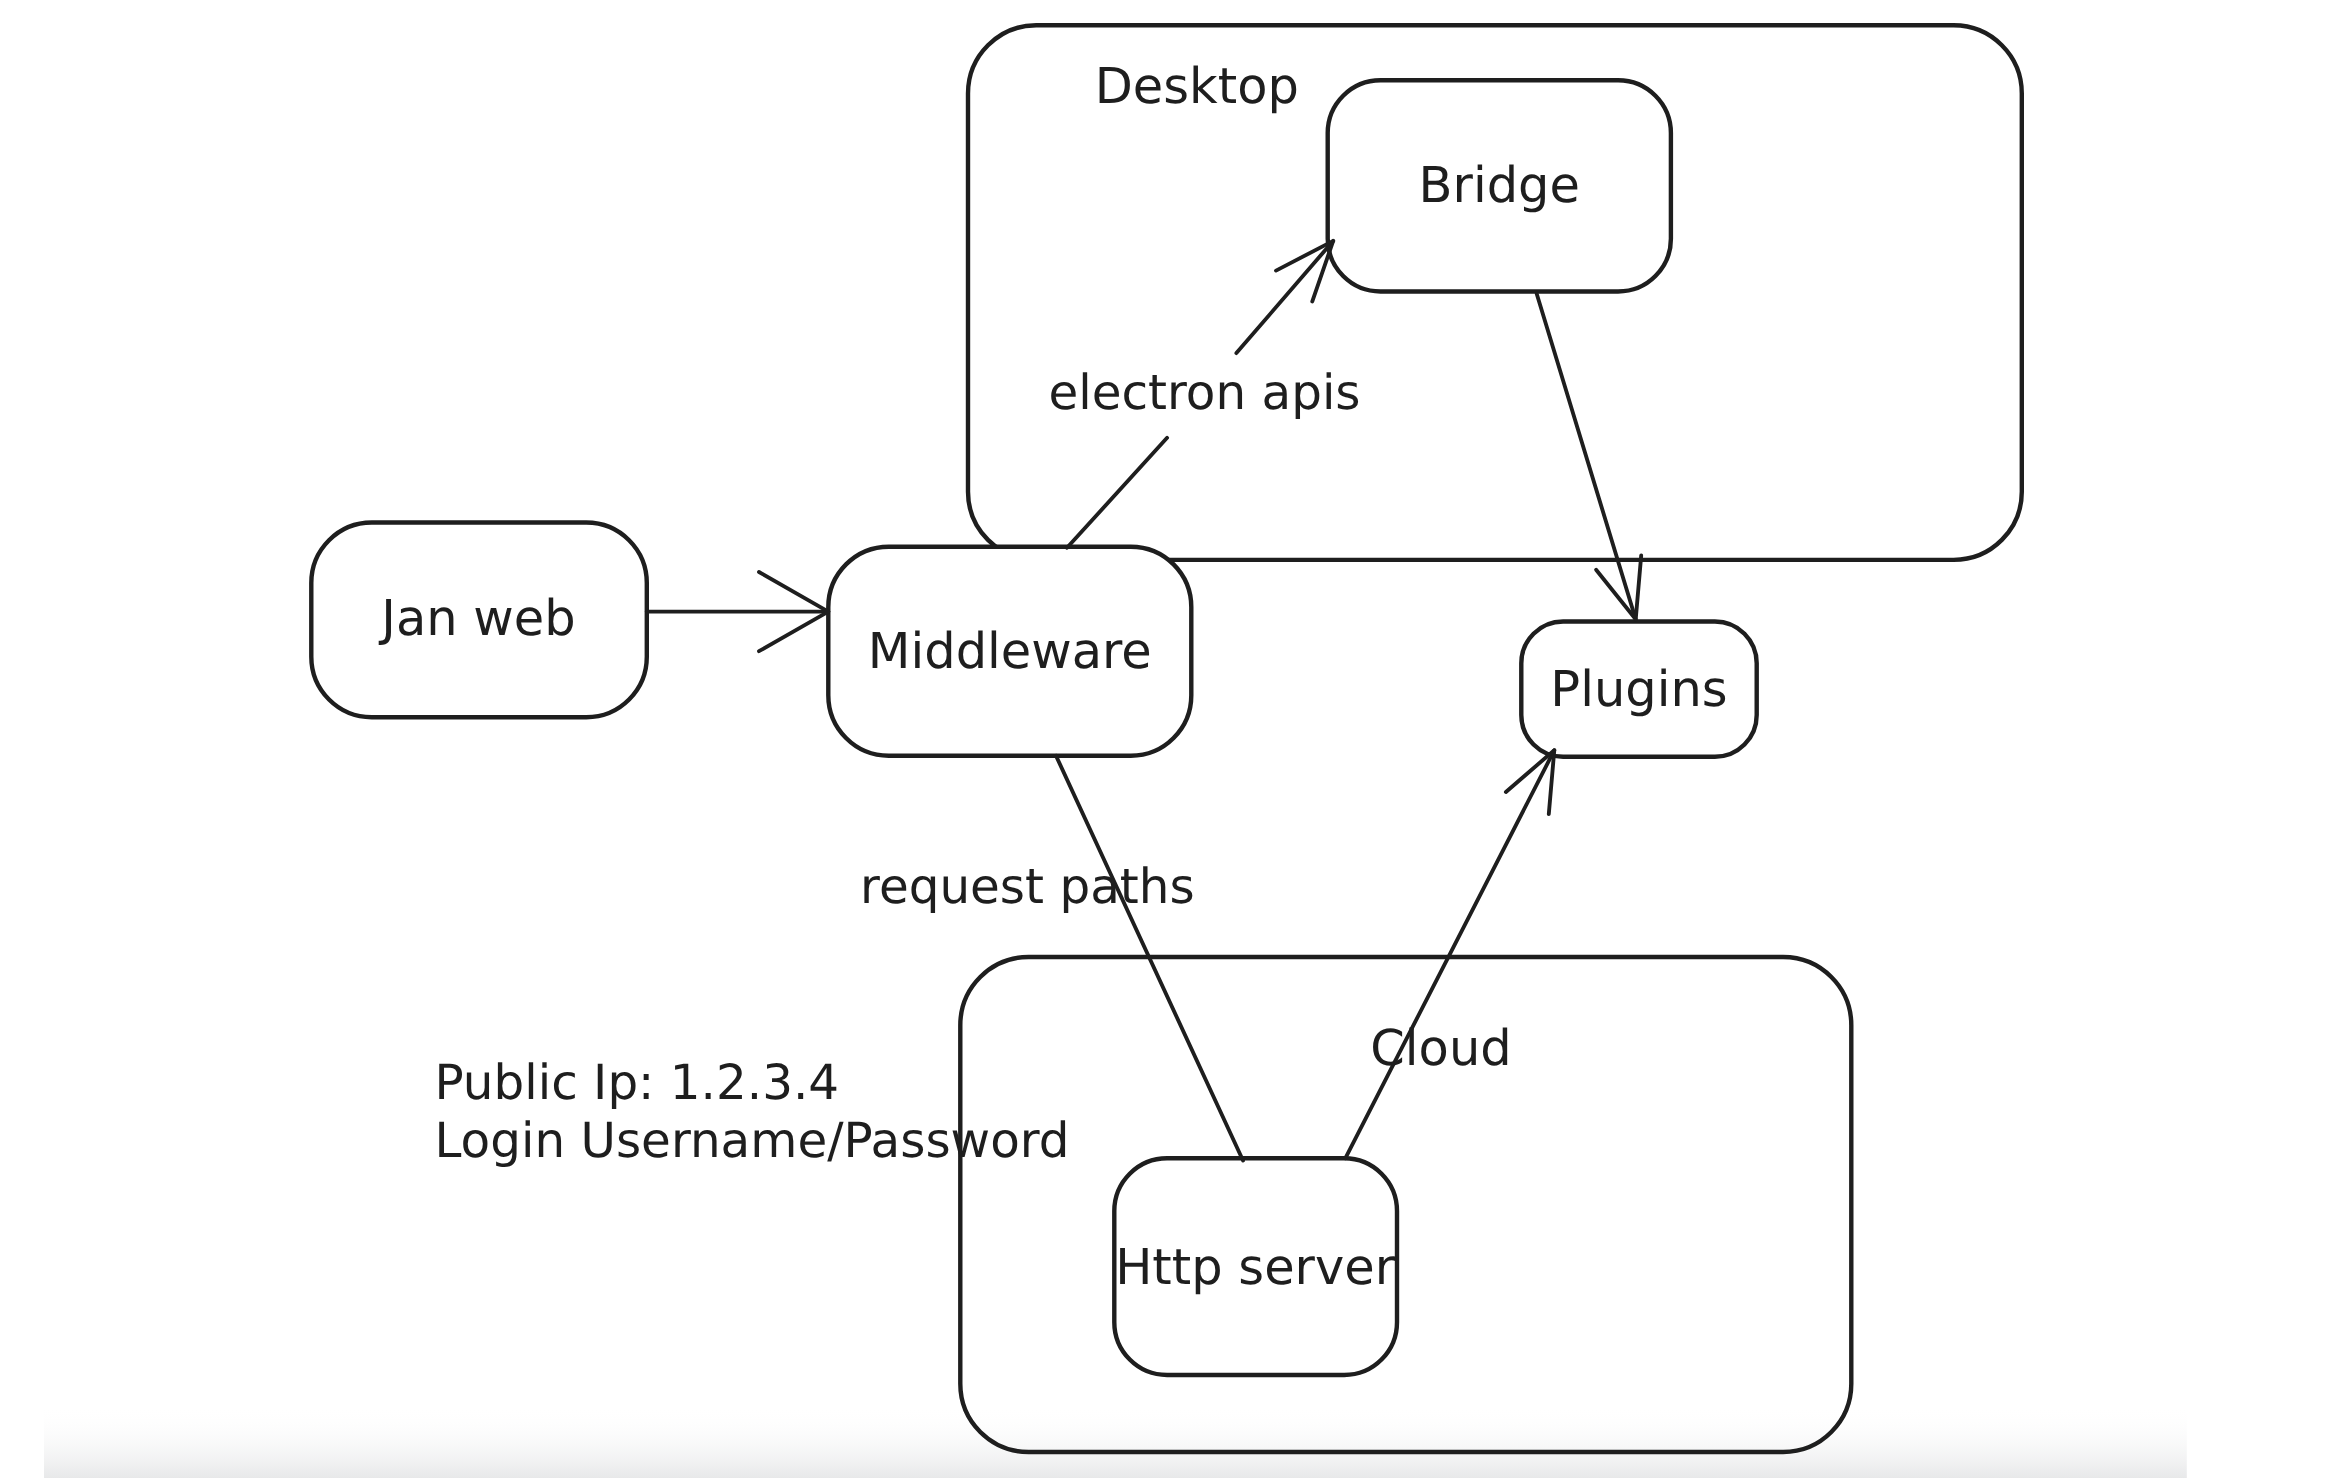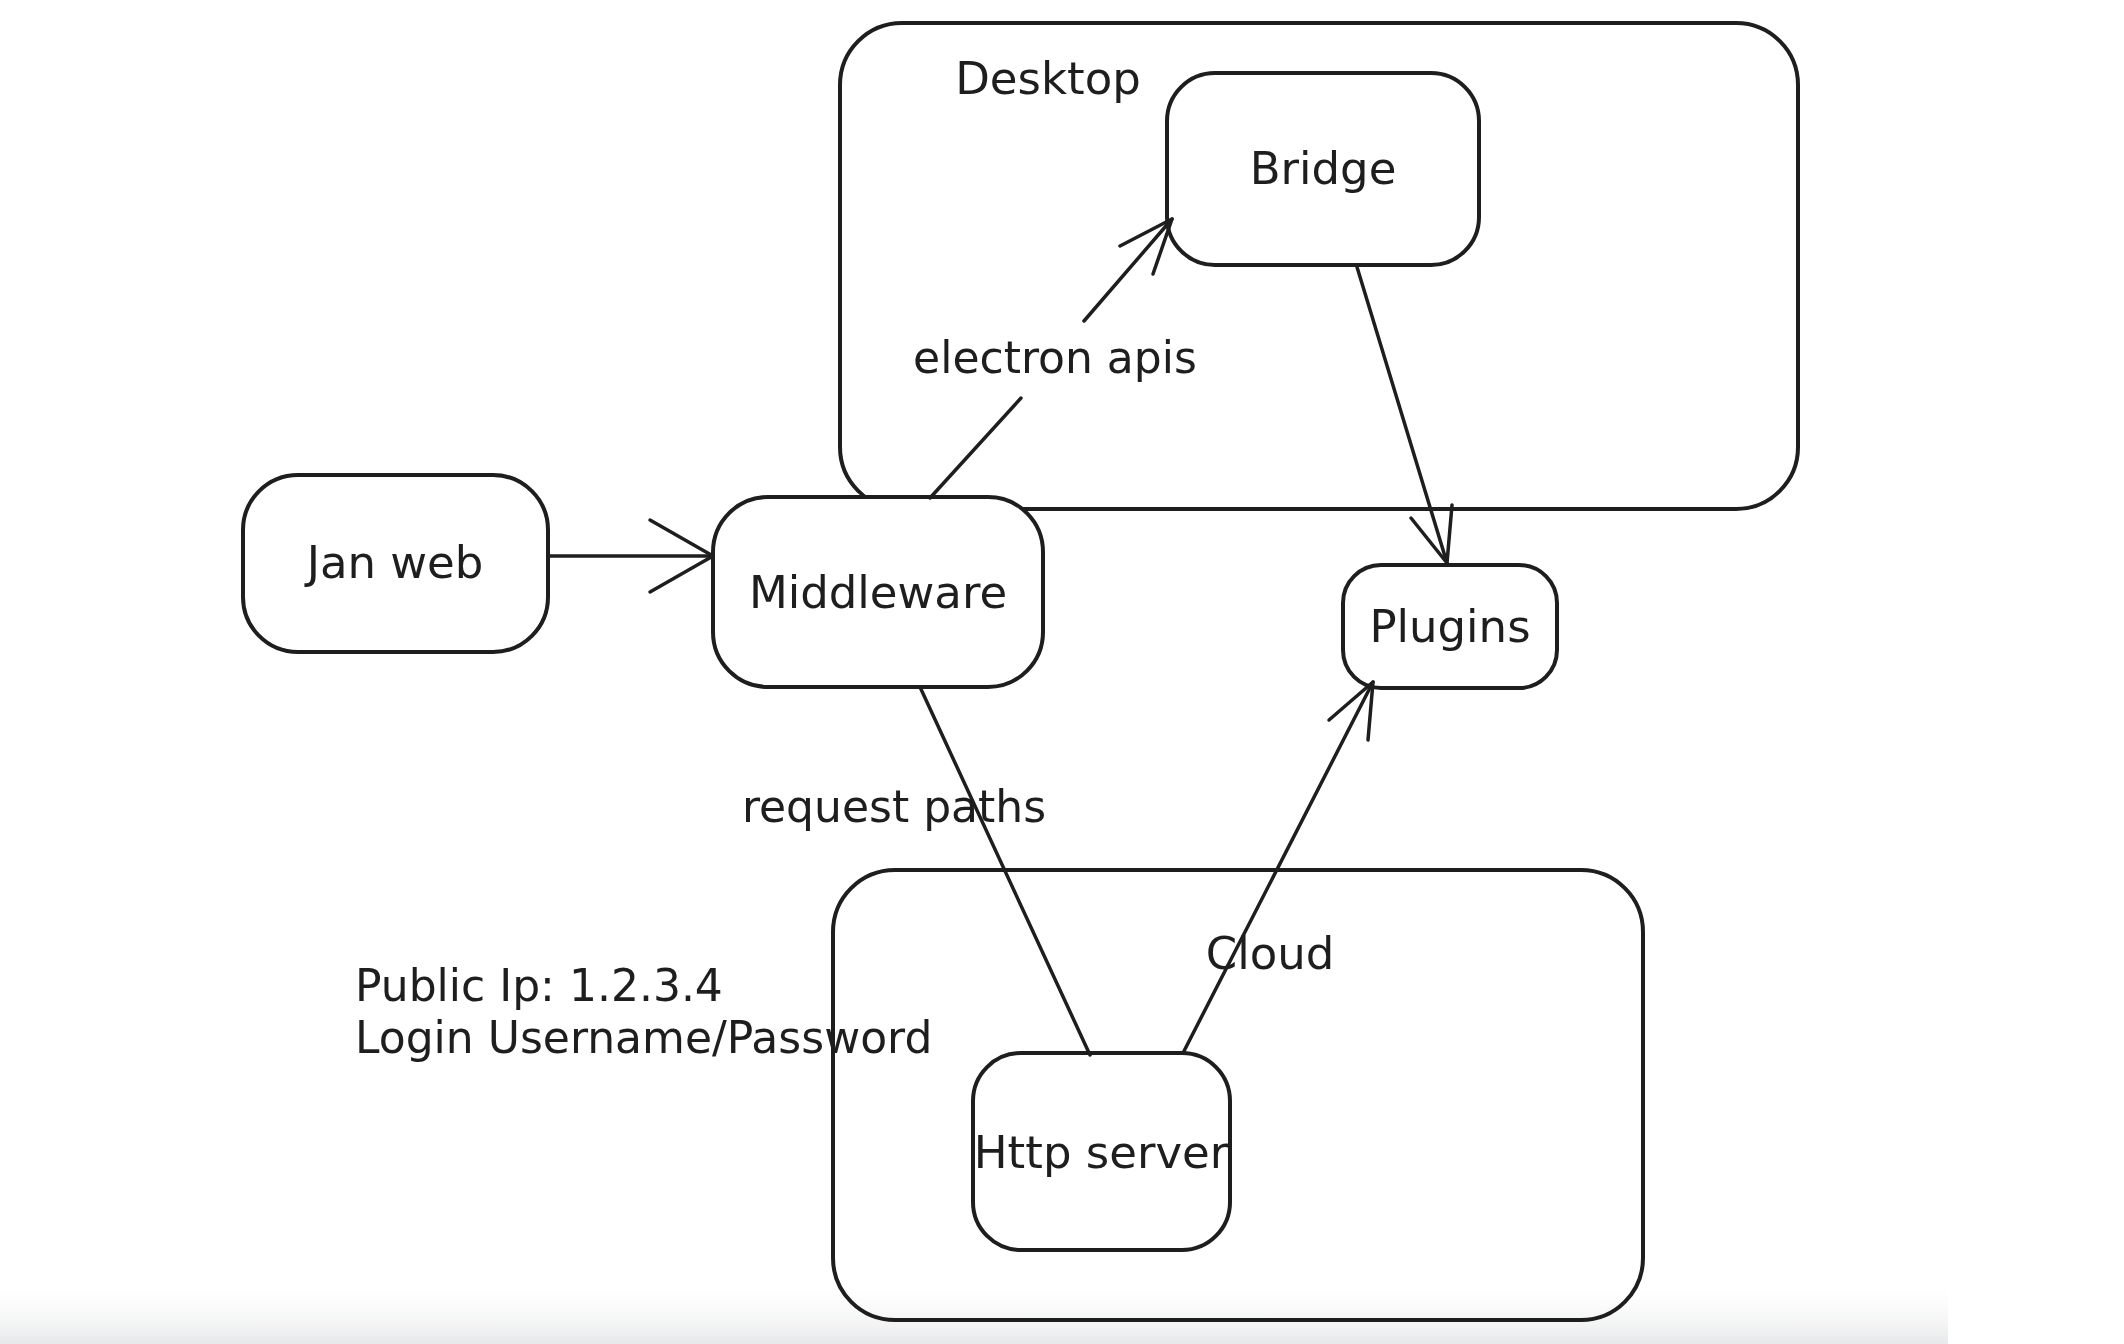--- a/index.html
+++ b/index.html
@@ -1,16 +1,16 @@
 <!DOCTYPE html>
 <html><head>
 <meta charset="utf-8">
 <style>
   html, body { margin: 0; padding: 0; background: #ffffff; }
-  .canvas-wrap { width: 1948px; height: 1344px; position: relative; overflow: hidden; }
+  .canvas-wrap { width: 1948px; height: 1344px; position: relative; overflow: hidden; margin-left: 40px; }
   svg { display: block; }
   text {
     font-family: "DejaVu Sans", "Liberation Sans", sans-serif;
     stroke: none;
   }
   .node-label, .container-label { font-size: 45px; }
   .edge-label { font-size: 44px; }
   .annotation { font-size: 44px; }
   .shape { fill: none; stroke-width: 4; stroke-linecap: round; stroke-linejoin: round; }
   .node-rect { fill: #ffffff; }

